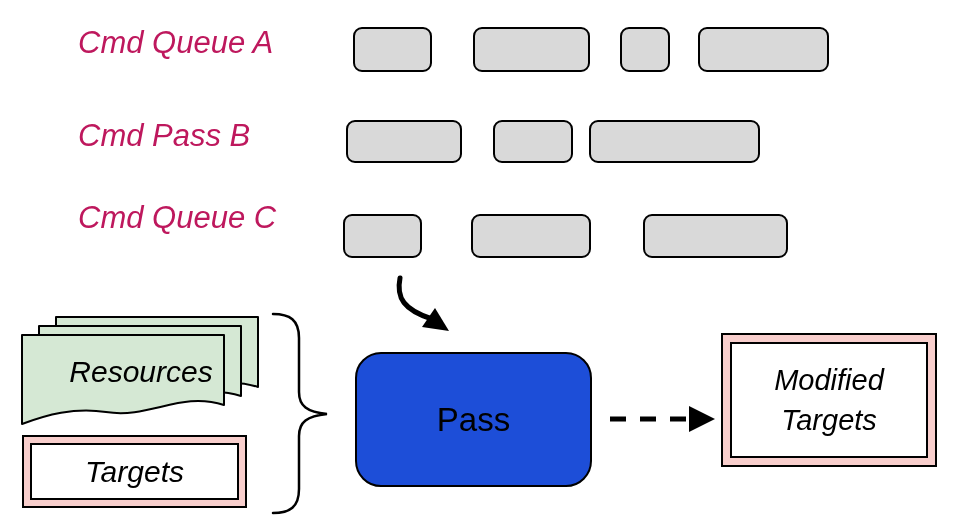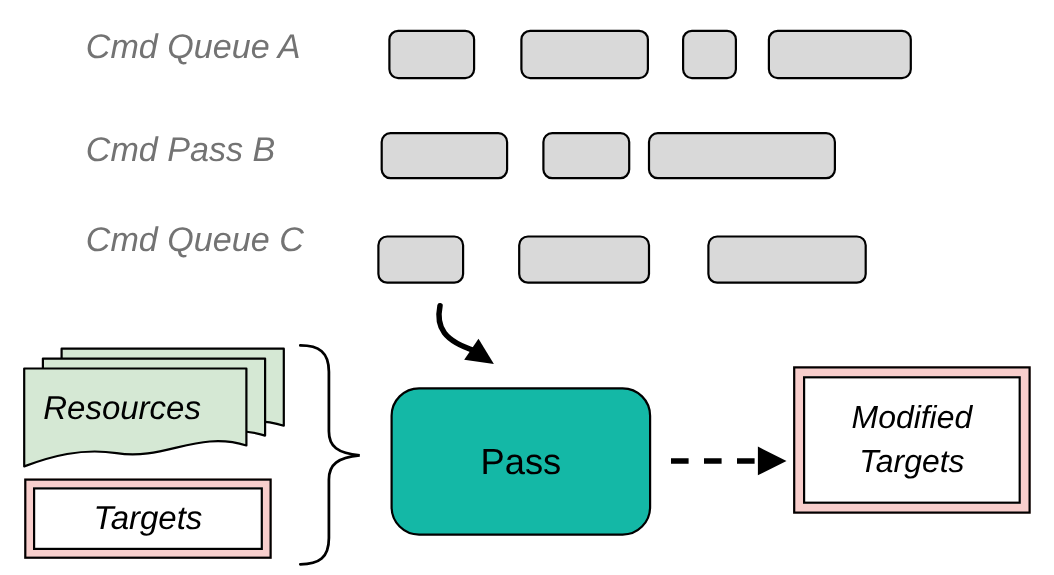--- a/index.html
+++ b/index.html
@@ -2,34 +2,34 @@
 <html><head>
 <meta charset="utf-8">
 <style>
   html,body { margin:0; padding:0; background:#ffffff; }
   #canvas {
     position:relative; width:958px; height:523px; background:#ffffff;
     font-family:"Liberation Sans", sans-serif; color:#000; overflow:hidden;
   }
   .queue-label {
     position:absolute; left:78px; font-style:italic; font-size:31px;
-    line-height:1; white-space:nowrap; color:#737373;
+    line-height:1; white-space:nowrap; color:#be185d;
   }
   .cmd-block {
     position:absolute; height:45px; box-sizing:border-box;
     background:#d9d9d9; border:2px solid #000; border-radius:9px;
   }
   #svg-layer { position:absolute; left:0; top:0; width:958px; height:523px; }
   .shape-label {
     position:absolute; display:flex; align-items:center; justify-content:center;
     text-align:center; font-style:italic; font-size:30px; line-height:38px;
   }
   #pass-box {
     position:absolute; left:355px; top:352px; width:237px; height:135px;
-    box-sizing:border-box; background:#14b8a6; border:2px solid #000;
+    box-sizing:border-box; background:#1d4ed8; border:2px solid #000;
     border-radius:26px; display:flex; align-items:center; justify-content:center;
     font-size:33px; font-style:normal;
   }
   #targets-box {
     position:absolute; left:22px; top:435px; width:225px; height:73px;
     box-sizing:border-box; background:#f8cecc; border:2px solid #000;
   }
   #targets-inner {
     position:absolute; left:6px; top:6px; right:6px; bottom:6px;
     background:#ffffff; border:2px solid #000;
@@ -40,21 +40,21 @@
     position:absolute; left:721px; top:333px; width:216px; height:134px;
     box-sizing:border-box; background:#f8cecc; border:2px solid #000;text-align:right;
   }
   #modified-targets-inner {
     position:absolute; left:7px; top:7px; right:7px; bottom:7px;
     background:#ffffff; border:2px solid #000;
     display:flex; flex-direction:column; align-items:center; justify-content:center;
     font-style:italic; font-size:29px; line-height:40px;
   }
   #resources-label {
-    position:absolute; left:18px; top:350px; width:186px; height:44px;
+    position:absolute; left:48px; top:350px; width:186px; height:44px;
   }
 </style>
 </head>
 <body>
 
 <div id="canvas">
 
   <svg id="svg-layer" viewBox="0 0 958 523" xmlns="http://www.w3.org/2000/svg">
 
     <g fill="#d5e8d4" stroke="#000" stroke-width="2" stroke-linejoin="round">

